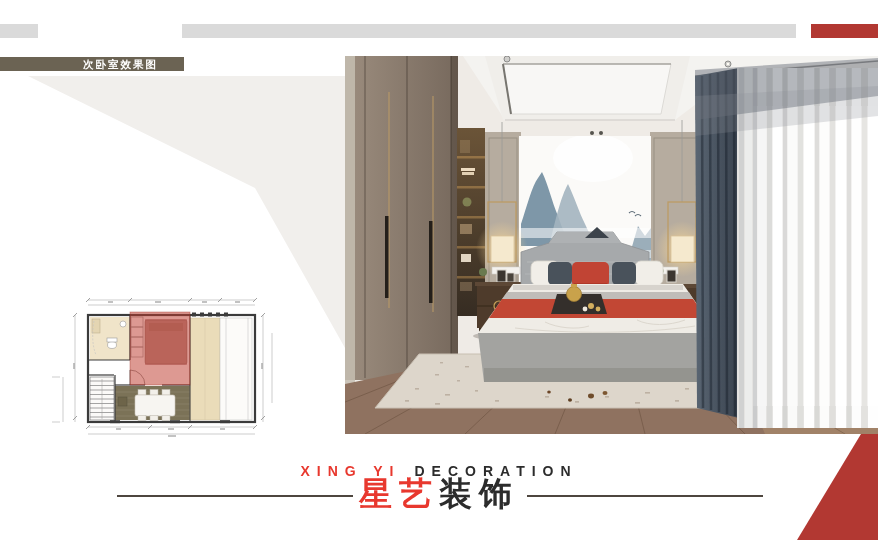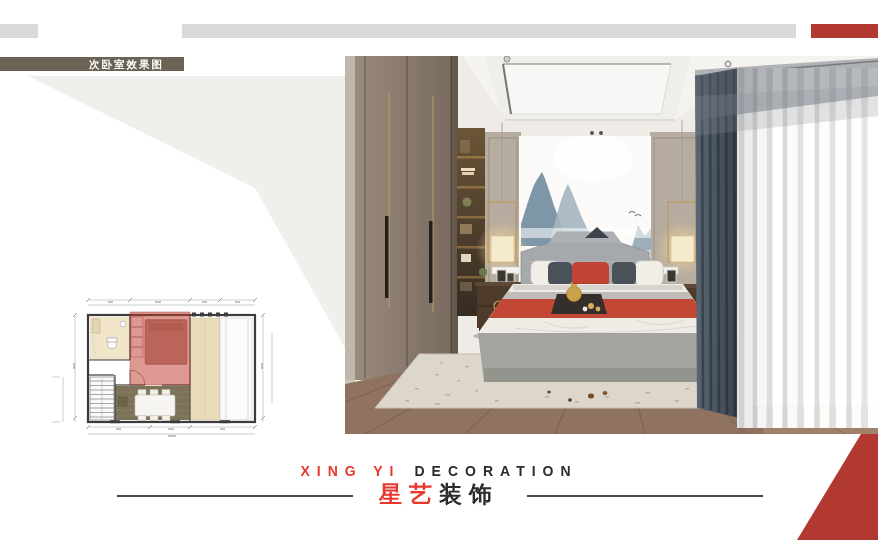--- a/index.html
+++ b/index.html
@@ -11,34 +11,34 @@
   .abs{position:absolute;}
   .topbar{position:absolute;top:24px;height:14px;background:#dadada;}
   #bar-left{left:0;width:38px;}
   #bar-mid{left:182px;width:614px;}
   #bar-red{left:811px;width:67px;background:#b23832;}
   #title-bar{
     position:absolute;left:0;top:57px;width:184px;height:14px;
     background:#6b6353;color:#fff;
     font-family:"DejaVu Serif", serif;font-weight:bold;
     font-size:10.5px;line-height:14px;letter-spacing:2px;
-    text-align:right;padding-right:20px;box-sizing:border-box;
+    text-align:right;padding-right:26px;box-sizing:border-box;
   }
   #bg-decor{left:0;top:0;z-index:0;}
   #plan-svg{left:50px;top:293px;z-index:2;}
   #photo-svg{left:345px;top:56px;z-index:2;}
   #brand{position:absolute;left:0;top:0;width:878px;height:540px;z-index:3;pointer-events:none;}
   #brand-latin{
     position:absolute;left:0;top:463px;width:878px;text-align:center;
     font-size:14px;font-weight:bold;letter-spacing:7px;color:#2c2c2c;
   }
   #brand-latin .red{color:#e8382e;margin-right:14px;}
   #brand-cn{
     position:absolute;left:0;top:476px;width:878px;text-align:center;
-    font-size:23px;font-weight:bold;letter-spacing:7px;color:#2c2c2c;line-height:36px;
+    font-size:33px;font-weight:bold;letter-spacing:7px;color:#2c2c2c;line-height:36px;
   }
   #brand-cn .red{color:#e8382e;}
   .brand-line{position:absolute;top:495px;width:236px;height:2px;background:#4e463f;}
   #line-left{left:117px;}
   #line-right{left:527px;}
 </style>
 </head>
 <body>
 
 <div id="stage">

